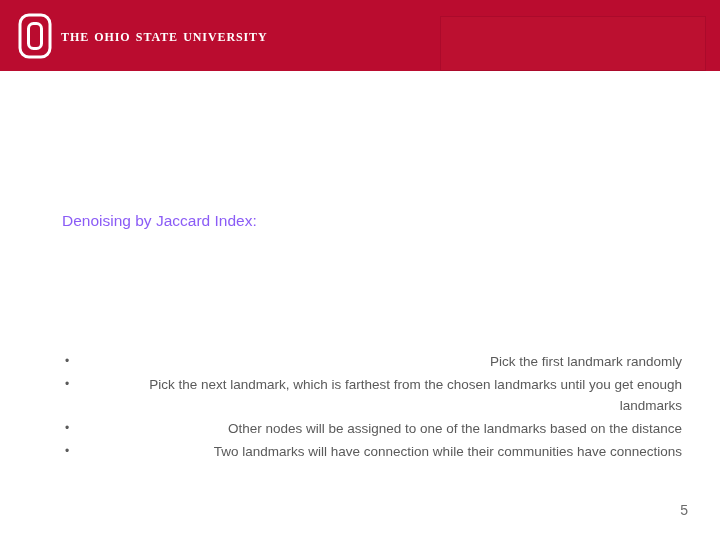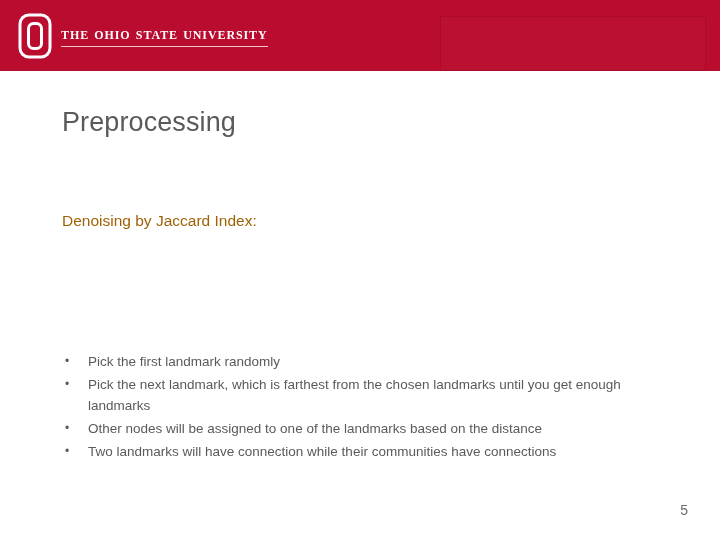--- a/index.html
+++ b/index.html
@@ -41,21 +41,21 @@
     width: 34px;
     height: 46px;
     position: relative;
     flex: 0 0 auto;
   }
   .block-o svg { display: block; }
 
   .wordmark {
     margin-left: 9px;
     display: flex;
-    flex-direction: column;
+    flex-direction: row;
     justify-content: center;
   }
   .wordmark-text {
     font-family: "Liberation Serif", serif;
     color: #ffffff;
     font-size: 17.5px;
     letter-spacing: 0.9px;
     font-variant: small-caps;
     text-transform: lowercase;
     font-weight: 700;
@@ -89,21 +89,21 @@
     color: #5a5a5a;
     font-weight: 400;
     letter-spacing: 0.1px;
     line-height: 1.2;
   }
 
   .section-heading {
     position: absolute;
     left: 62px;
     font-size: 15.5px;
-    color: #a16207;
+    color: #8b5cf6;
     font-weight: 400;
     line-height: 1.3;
     white-space: nowrap;
   }
   .section-heading.denoising { top: 211px; }
   .section-heading.landmark  { top: 326px; }
 
   
   .formula-wrap {
     position: absolute;
@@ -171,20 +171,21 @@
     line-height: 21px;
     text-align: left;
     padding-left: 3px;
     box-sizing: border-box;
   }
   .bullet-text {
     flex: 1 1 auto;
     color: #5a5a5a;
     font-size: 13.5px;
     line-height: 21px;
+    text-align: right;
   }
 
   
   .page-number {
     position: absolute;
     right: 32px;
     top: 503px;
     font-size: 14px;
     color: #6b6b6b;
     line-height: 1;
@@ -206,21 +207,20 @@
       </span>
       <span class="wordmark">
         <span class="wordmark-text">The Ohio State University</span>
         <span class="wordmark-rule"></span>
       </span>
     </div>
 
     <div class="header-placeholder-box"></div>
   </div>
 
-  <div class="slide-title">Preprocessing</div>
 
   <div class="section-heading denoising">Denoising by Jaccard Index:</div>
 
 
 
   <div class="bullet-list">
 
     <div class="bullet-item">
       <span class="bullet-marker">•</span>
       <span class="bullet-text">Pick the first landmark randomly</span>

